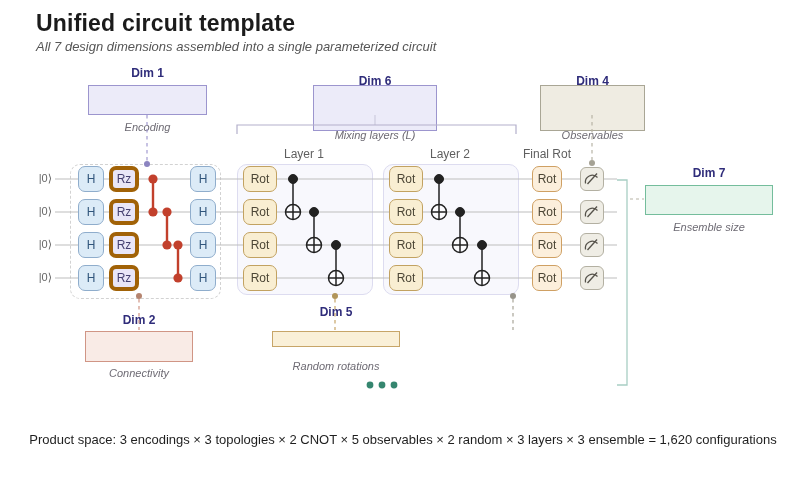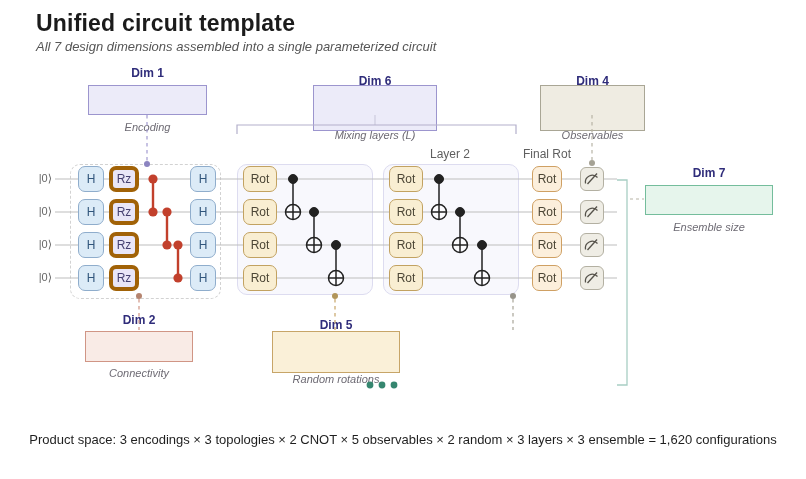--- a/index.html
+++ b/index.html
@@ -109,20 +109,21 @@
         <line x1="5.5" y1="15" x2="15" y2="4.5" stroke="#55524a" stroke-width="1.3"></line>
       </svg>
   </div>
   <div class="gate g-meas" style="left:580px;top:266px;">
     <svg width="20" height="20" viewBox="0 0 20 20">
         <path d="M3.5 14.5 A 7 7 0 0 1 15.5 8.5" fill="none" stroke="#55524a" stroke-width="1.3"></path>
         <line x1="5.5" y1="15" x2="15" y2="4.5" stroke="#55524a" stroke-width="1.3"></line>
       </svg>
   </div>
 
+  <div class="sec-label" style="left:237px;top:147px;width:134px;">Layer 1</div>
   <div class="sec-label" style="left:383px;top:147px;width:134px;">Layer 2</div>
   <div class="sec-label" style="left:514px;top:147px;width:66px;">Final Rot</div>
 
   <svg class="overlay" width="806" height="479" viewBox="0 0 806 479">
 
     <line x1="375" y1="115" x2="375" y2="125" stroke="#c7c5d9" stroke-width="1"></line>
     <path d="M237 134 V125 H516 V134" fill="none" stroke="#b3b0cb" stroke-width="1.2"></path>
 
     <line x1="147" y1="115" x2="147" y2="161" stroke="#a29bd1" stroke-width="1.2" stroke-dasharray="3.5,3.5"></line>
     <circle cx="147" cy="164" r="3" fill="#8b84c0"></circle>
@@ -216,20 +217,20 @@
     <div class="bl">Observables</div>
   </div>
   <div class="badge v-green" style="left:645px;top:185px;width:128px;height:30px;">
     <div class="bt">Dim 7</div>
     <div class="bl">Ensemble size</div>
   </div>
   <div class="badge v-pink" style="left:85px;top:331px;width:108px;height:31px;">
     <div class="bt">Dim 2</div>
     <div class="bl">Connectivity</div>
   </div>
-  <div class="badge v-tan" style="left:272px;top:331px;width:128px;height:42px;">
+  <div class="badge v-tan" style="left:272px;top:331px;width:128px;height:16px;">
     <div class="bt">Dim 5</div>
     <div class="bl">Random rotations</div>
   </div>
 
   <div class="footer">Product space: 3 encodings × 3 topologies × 2 CNOT × 5 observables × 2 random × 3 layers × 3 ensemble = 1,620 configurations</div>
 
 </div>
 
 </body></html>

